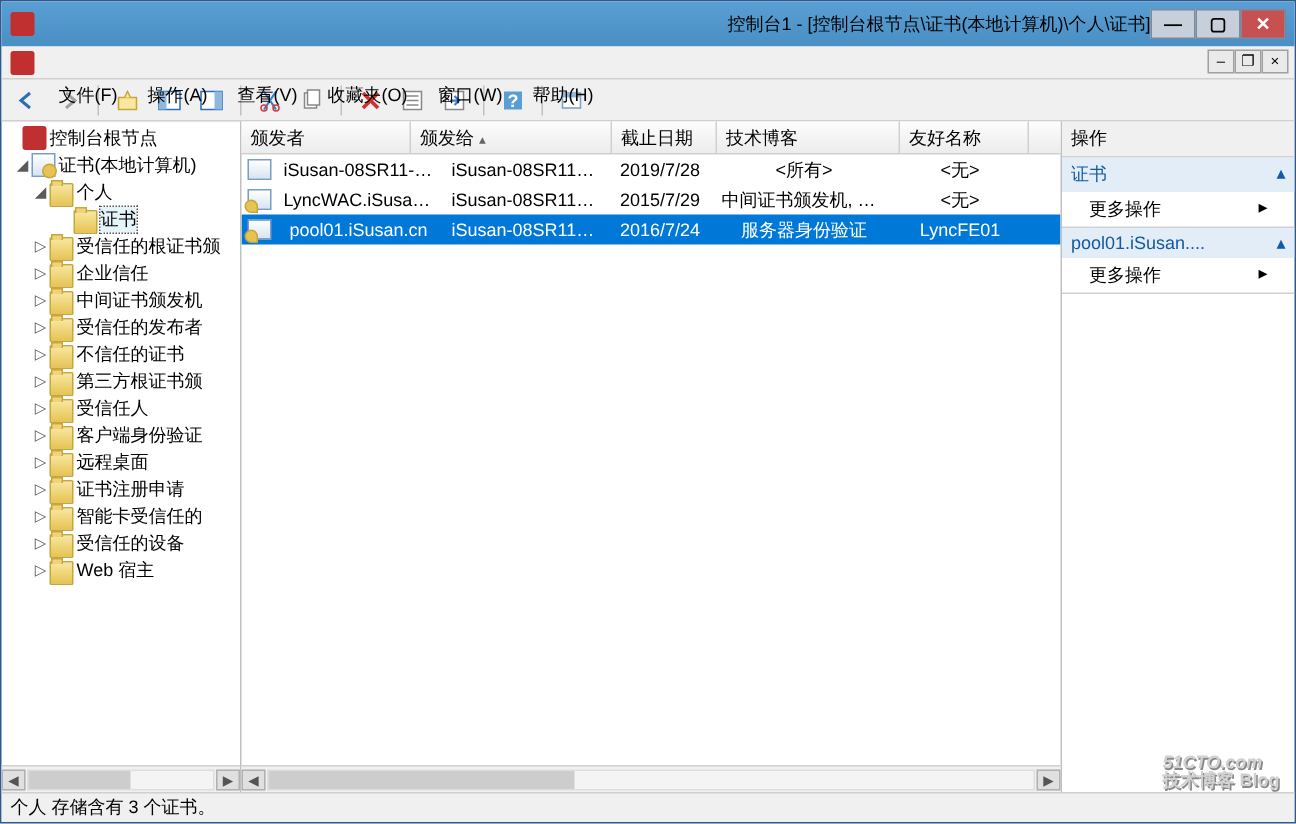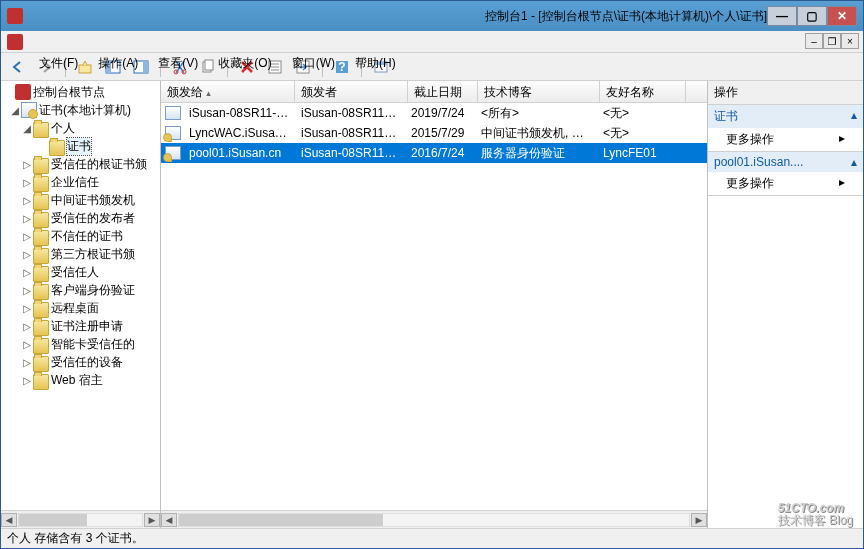--- a/index.html
+++ b/index.html
@@ -29,36 +29,36 @@
 .folder-icon::before { content: ""; position: absolute; top: -3px; left: 0; width: 6px; height: 3px; background: #f0d37a; border: 1px solid #c9a63a; border-bottom: none; }
 .root-icon { width: 14px; height: 14px; background: #c03030; border-radius: 2px; }
 .cert-icon { width: 14px; height: 14px; background: linear-gradient(#fff,#d7e4f2); border: 1px solid #7a9cc6; position: relative; }
 .cert-icon::after { content:""; position:absolute; right:-2px; bottom:-2px; width:8px; height:8px; background:#e6c453; border:1px solid #c9a63a; border-radius:50%; }
 .list-pane { flex: 1; border-right: 1px solid #c0c0c0; display: flex; flex-direction: column; }
 .list-header { display: flex; height: 22px; background: linear-gradient(#fdfdfd,#ececec); border-bottom: 1px solid #d0d0d0; }
 .list-header .col { padding: 3px 6px; border-right: 1px solid #d0d0d0; overflow: hidden; white-space: nowrap; }
 .list-body { flex: 1; overflow: hidden; }
 .list-row { display: flex; height: 20px; align-items: center; }
 .list-row.selected { background: #0078d7; color: #fff; }
-.list-row .cell { padding: 0 6px; overflow: hidden; white-space: nowrap; text-overflow: ellipsis; }
+.list-row .cell { padding: 0 6px; overflow: hidden; white-space: nowrap; text-overflow: ellipsis; text-align: center; }
 .list-row .ricon { width: 16px; height: 14px; margin-left: 4px; margin-right: 2px; flex: 0 0 16px; }
 .cert-row-icon { background: linear-gradient(#fff,#d7e4f2); border: 1px solid #7a9cc6; width:14px; height:12px; position: relative; }
 .cert-row-icon.key::after { content:""; position:absolute; left:-3px; bottom:-3px; width:7px; height:7px; background:#e6c453; border:1px solid #c9a63a; border-radius:50% 50% 0 50%; }
 .action-pane { width: 155px; display: flex; flex-direction: column; }
 .action-title { background: #f0f0f0; padding: 3px 6px; border-bottom: 1px solid #d0d0d0; }
 .action-section { border-bottom: 1px solid #d0d0d0; }
 .action-sec-hdr { background: #e3edf8; padding: 3px 6px; display: flex; justify-content: space-between; color: #135aa0; }
 .action-item { padding: 3px 18px; display: flex; justify-content: space-between; }
 .pane-scroll { height: 18px; background: #f0f0f0; border-top: 1px solid #d0d0d0; display: flex; align-items: center; }
 .pane-scroll .sbtn { width: 16px; height: 14px; background: #e0e0e0; border: 1px solid #b0b0b0; display:flex; align-items:center; justify-content:center; font-size:9px; color:#555; }
 .pane-scroll .strack { flex: 1; height: 14px; background: #f4f4f4; border: 1px solid #dedede; margin: 0 1px; position: relative; }
 .pane-scroll .sthumb { position: absolute; height: 100%; background: #cdcdcd; }
 .statusbar { height: 20px; background: #f0f0f0; border-top: 1px solid #d0d0d0; padding: 2px 6px; display: flex; align-items: center; }
 .watermark { position: absolute; right: 10px; bottom: 22px; color: #d0d0d0; font-size: 22px; font-weight: bold; font-style: italic; text-shadow: 1px 1px #888; line-height: 0.9; pointer-events: none; margin-left: 48px; }
-.watermark .sub { font-size: 12px; display: block; text-align: right; font-style: normal; font-weight: normal; }
+.watermark .sub { font-size: 12px; display: block; text-align: right; font-style: normal; font-weight: bold; }
 svg { display: block; }
 </style>
 </head>
 <body>
 
 <div class="titlebar">
   <div class="appicon"></div>
   <div class="title">控制台1 - [控制台根节点\证书(本地计算机)\个人\证书]</div>
   <div class="winbtns">
     <div class="winbtn">—</div>
@@ -258,32 +258,32 @@
       <div class="sbtn">◀</div>
       <div class="strack">
           <div class="sthumb" style="left:0;width:55%"></div>
         </div>
       <div class="sbtn">▶</div>
     </div>
   </div>
 
   <div class="list-pane">
     <div class="list-header">
+      <div class="col" style="width:113px">颁发者</div>
       <div class="col" style="width:134px"><span>颁发给</span> <span style="font-size:9px;color:#666">▴</span></div>
-      <div class="col" style="width:113px">颁发者</div>
       <div class="col" style="width:70px">截止日期</div>
       <div class="col" style="width:122px">技术博客</div>
       <div class="col" style="width:86px">友好名称</div>
     </div>
     <div class="list-body" id="list-body">
         <div class="list-row">
           <span class="ricon cert-row-icon"></span>
           <span class="cell" style="width:112px">iSusan-08SR11-CA</span>
           <span class="cell" style="width:110px">iSusan-08SR11-CA</span>
-          <span class="cell" style="width:70px">2019/7/24</span>
+          <span class="cell" style="width:70px">2019/7/28</span>
           <span class="cell" style="width:122px">&lt;所有&gt;</span>
           <span class="cell" style="width:86px">&lt;无&gt;</span>
         </div>
         <div class="list-row">
           <span class="ricon cert-row-icon key"></span>
           <span class="cell" style="width:112px">LyncWAC.iSusan.cn</span>
           <span class="cell" style="width:110px">iSusan-08SR11-CA</span>
           <span class="cell" style="width:70px">2015/7/29</span>
           <span class="cell" style="width:122px">中间证书颁发机, 服...</span>
           <span class="cell" style="width:86px">&lt;无&gt;</span>

